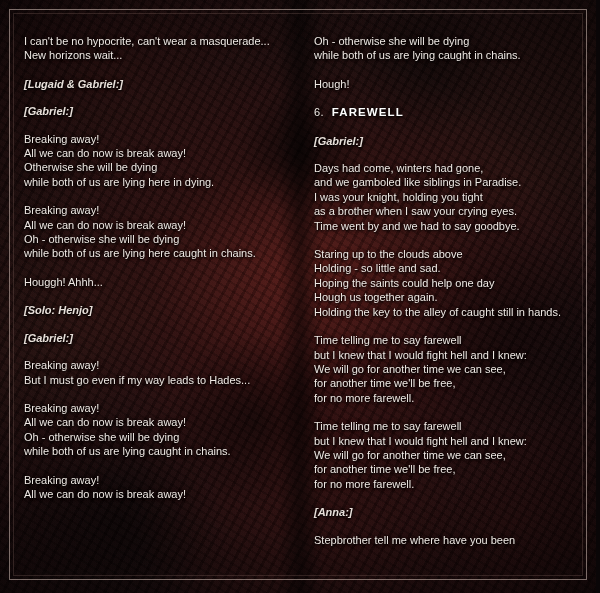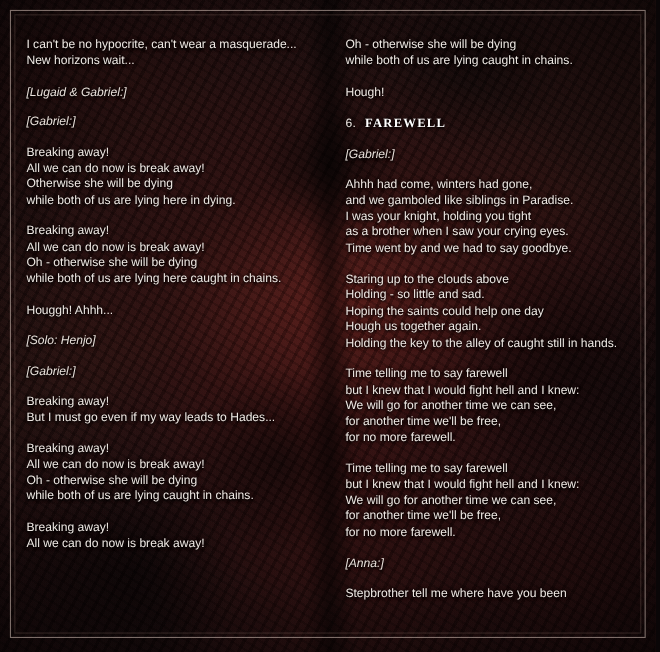--- a/index.html
+++ b/index.html
@@ -92,38 +92,38 @@
   .col-left { padding-right: 10px; }
   .col-right { padding-left: 18px; }
   .block {
     margin: 0 0 14px 0;
   }
   .block.tight { margin-bottom: 13px; }
   .line { white-space: pre; }
   .speaker {
     font-style: italic;
     color: #e8e0da;
+    font-weight: bold;
   }
   .song-head {
     display: flex;
     align-items: baseline;
     gap: 8px;
     margin: 0 0 14px 0;
     letter-spacing: 0.3px;
   }
   .song-num {
     font-size: 11px;
     color: #f2ece7;
   }
   .song-title {
     font-size: 11.5px;
     font-weight: bold;
     letter-spacing: 1.1px;
     color: #ffffff;
-    font-family: Liberation Serif, serif;
   }
 </style>
 </head>
 <body>
 
 <div class="booklet">
   <div class="tex tex-a"></div>
   <div class="tex tex-b"></div>
   <div class="spine-shadow"></div>
   <div class="tex tex-vignette"></div>
@@ -188,21 +188,21 @@
           <div class="line">Hough!</div>
         </div>
         <div class="song-head">
           <span class="song-num">6.</span>
           <span class="song-title">FAREWELL</span>
         </div>
         <div class="block tight">
           <div class="line speaker">[Gabriel:]</div>
         </div>
         <div class="block">
-          <div class="line">Ahhh had come, winters had gone,</div>
+          <div class="line">Days had come, winters had gone,</div>
           <div class="line">and we gamboled like siblings in Paradise.</div>
           <div class="line">I was your knight, holding you tight</div>
           <div class="line">as a brother when I saw your crying eyes.</div>
           <div class="line">Time went by and we had to say goodbye.</div>
         </div>
         <div class="block">
           <div class="line">Staring up to the clouds above</div>
           <div class="line">Holding - so little and sad.</div>
           <div class="line">Hoping the saints could help one day</div>
           <div class="line">Hough us together again.</div>

